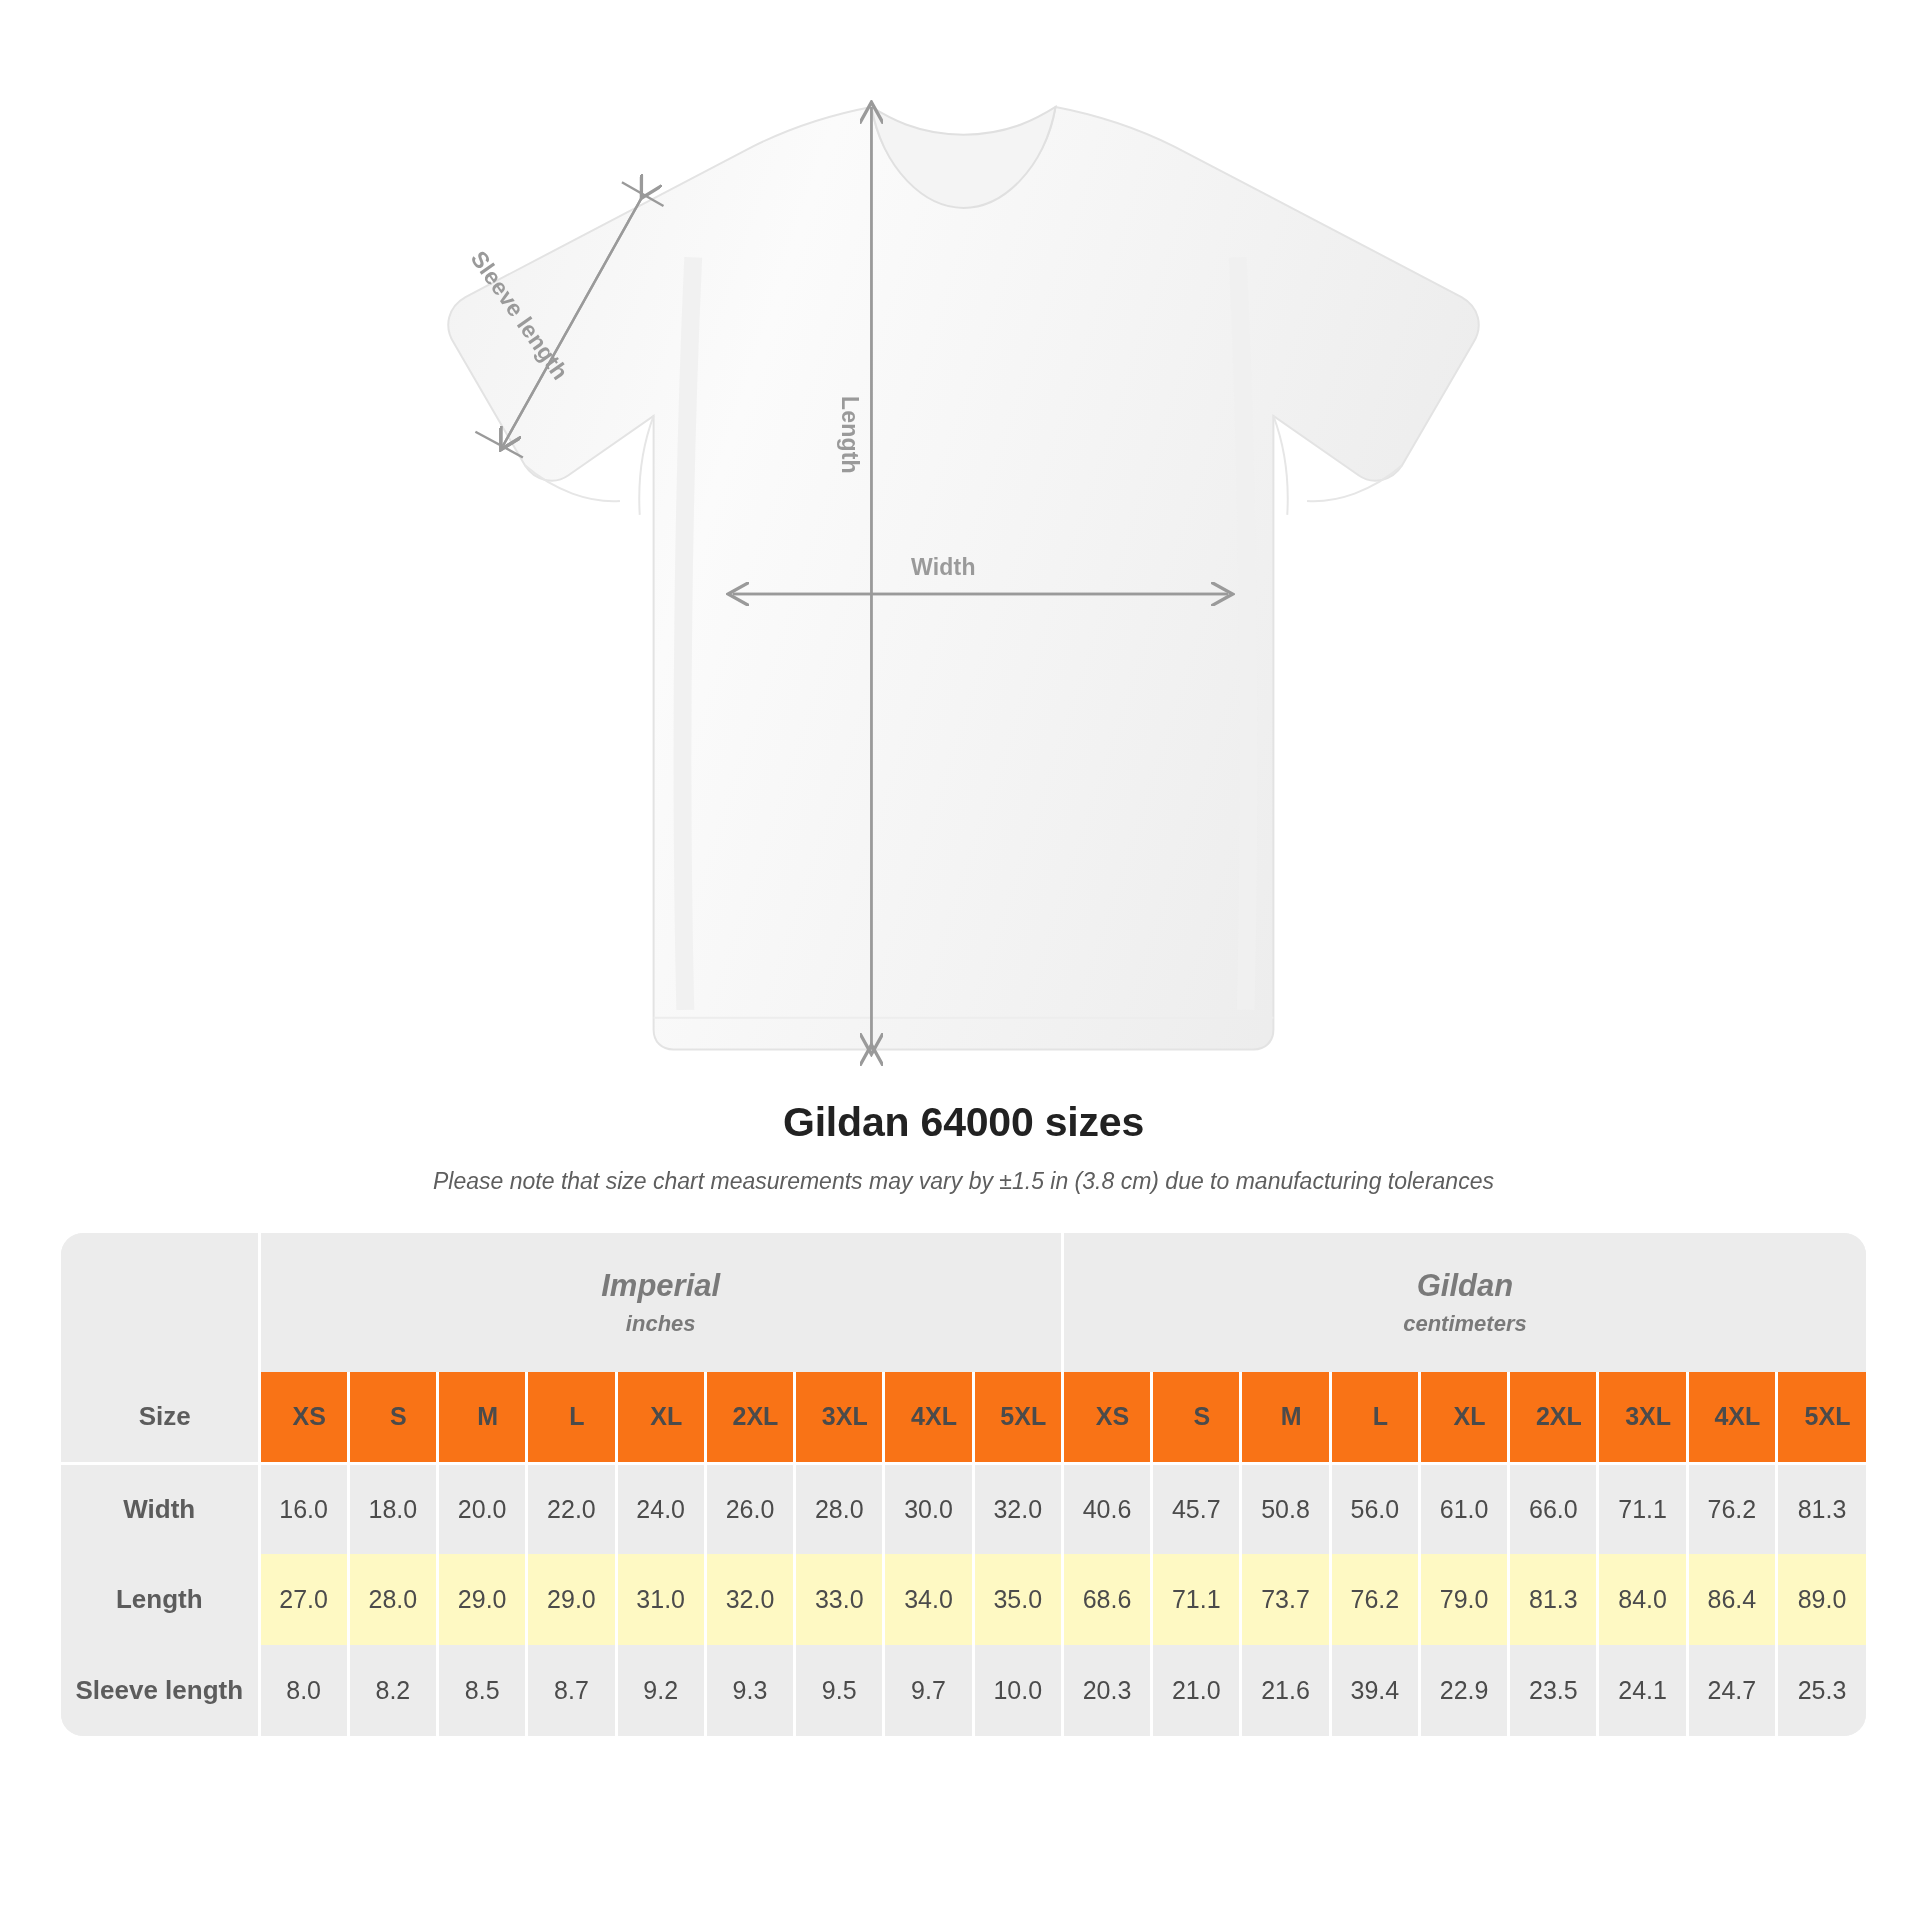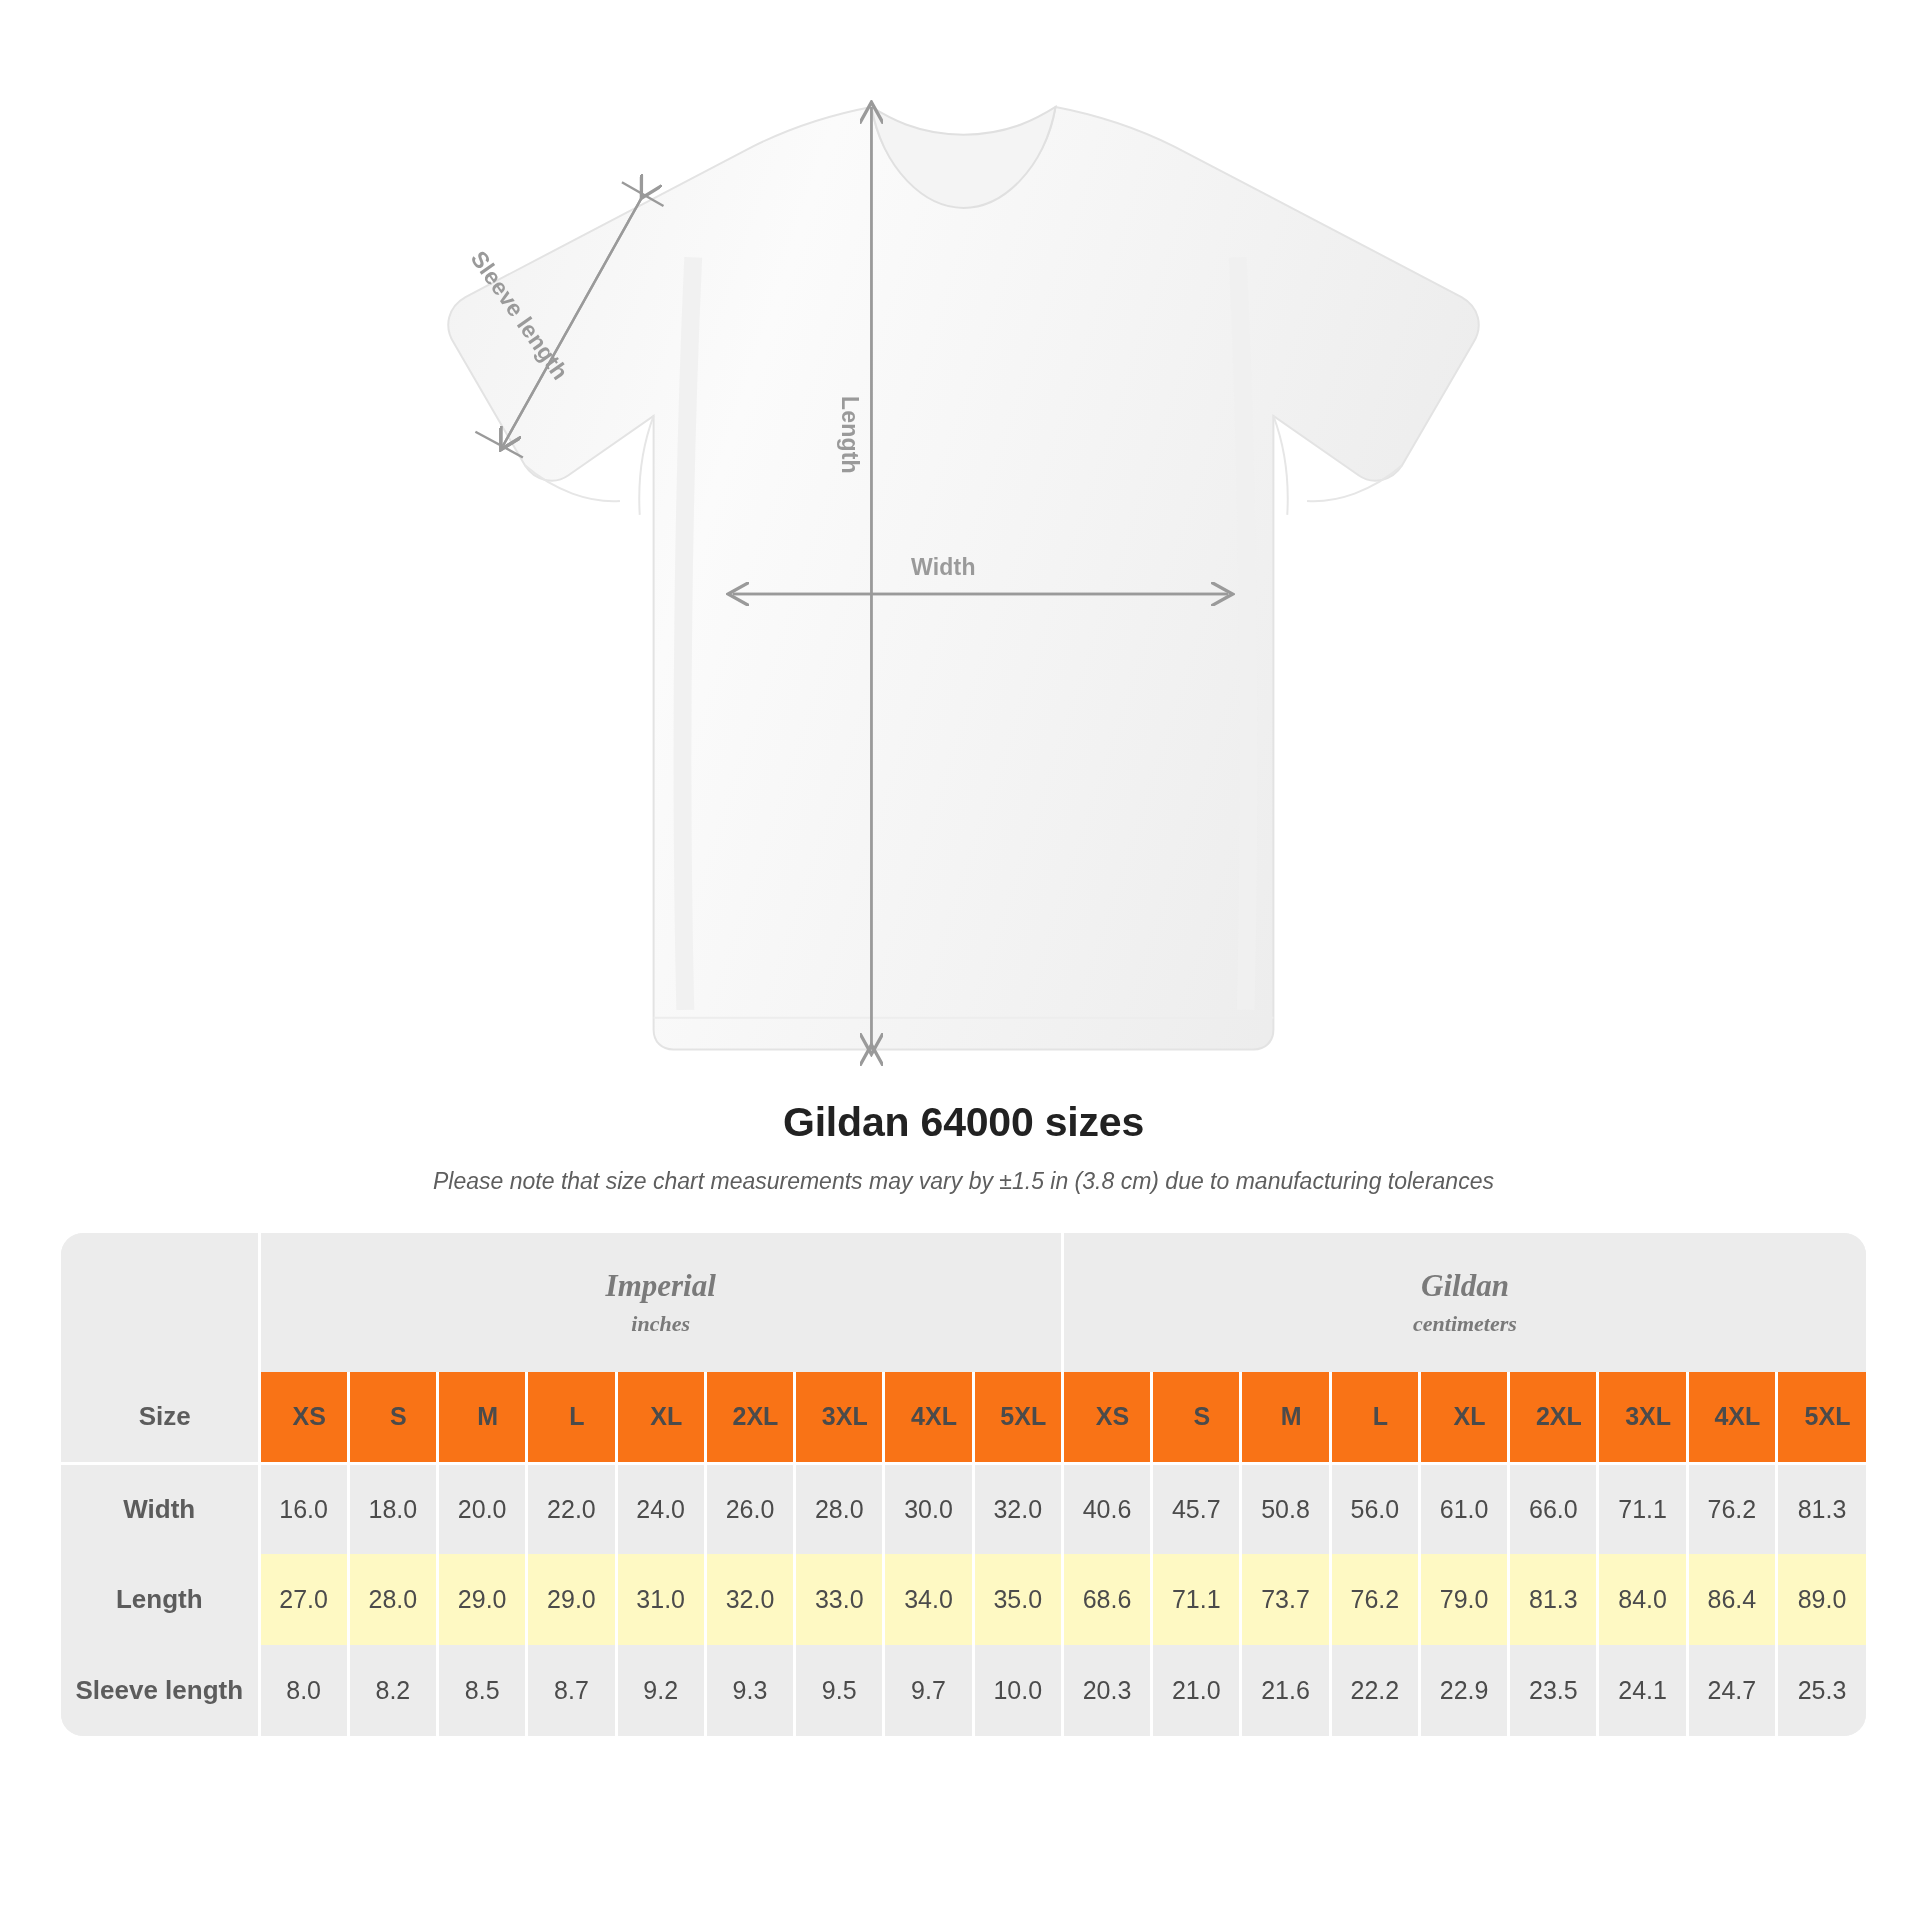--- a/index.html
+++ b/index.html
@@ -89,21 +89,20 @@
     vertical-align: middle;
     font-size: 25px;
     color: #4b4b4b;
     border: 0;
   }
   
   .units-row th {
     height: 139px;
     background: #ececec;
     padding: 8px;
-    font-family: Liberation Serif, serif;
   }
   .unit-name {
     font-size: 31px;
     font-weight: bold;
     font-style: italic;
     color: #7a7a7a;
     line-height: 1.15;
   }
   .unit-sub {
     font-size: 22px;
@@ -343,21 +342,21 @@
             <td>8.5</td>
             <td>8.7</td>
             <td>9.2</td>
             <td>9.3</td>
             <td>9.5</td>
             <td>9.7</td>
             <td>10.0</td>
             <td>20.3</td>
             <td>21.0</td>
             <td>21.6</td>
-            <td>22.2</td>
+            <td>39.4</td>
             <td>22.9</td>
             <td>23.5</td>
             <td>24.1</td>
             <td>24.7</td>
             <td>25.3</td>
           </tr>
         </tbody>
     </table>
   </div>
 

